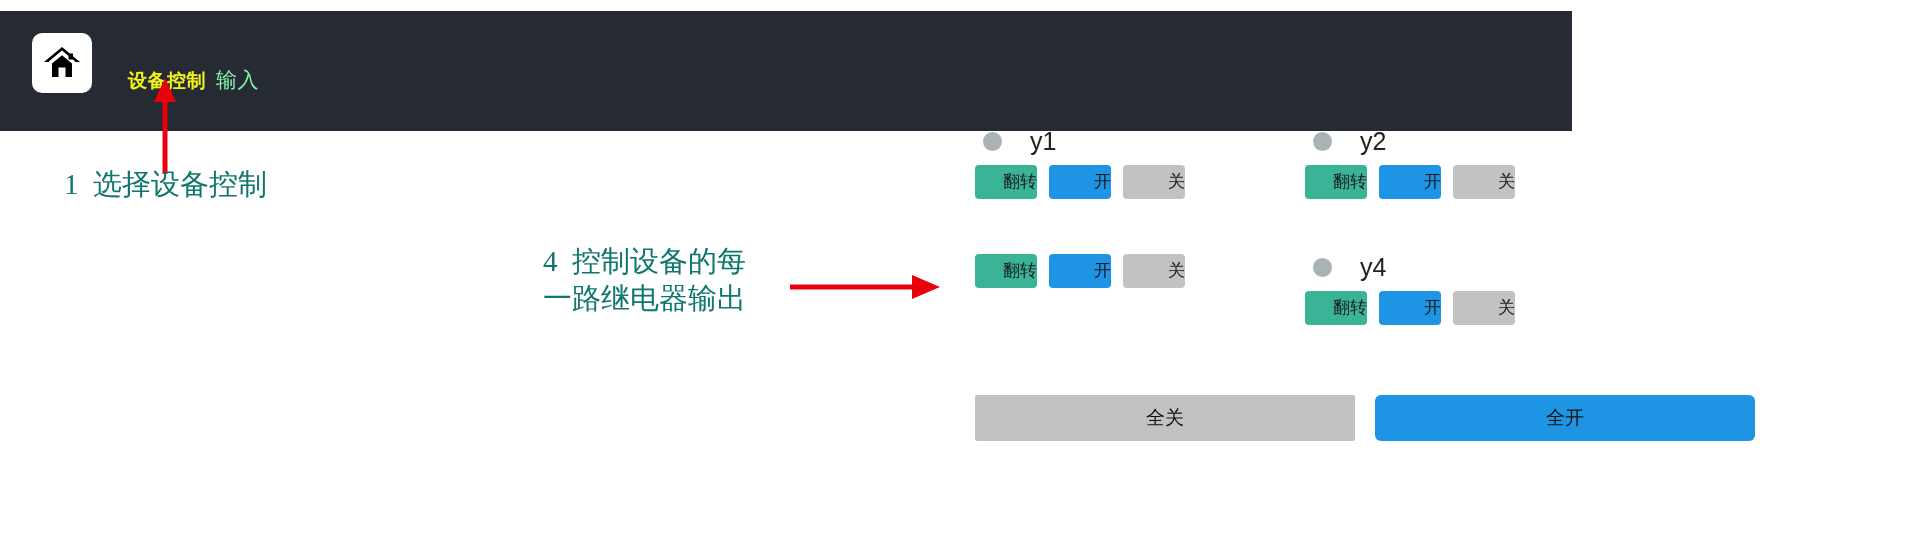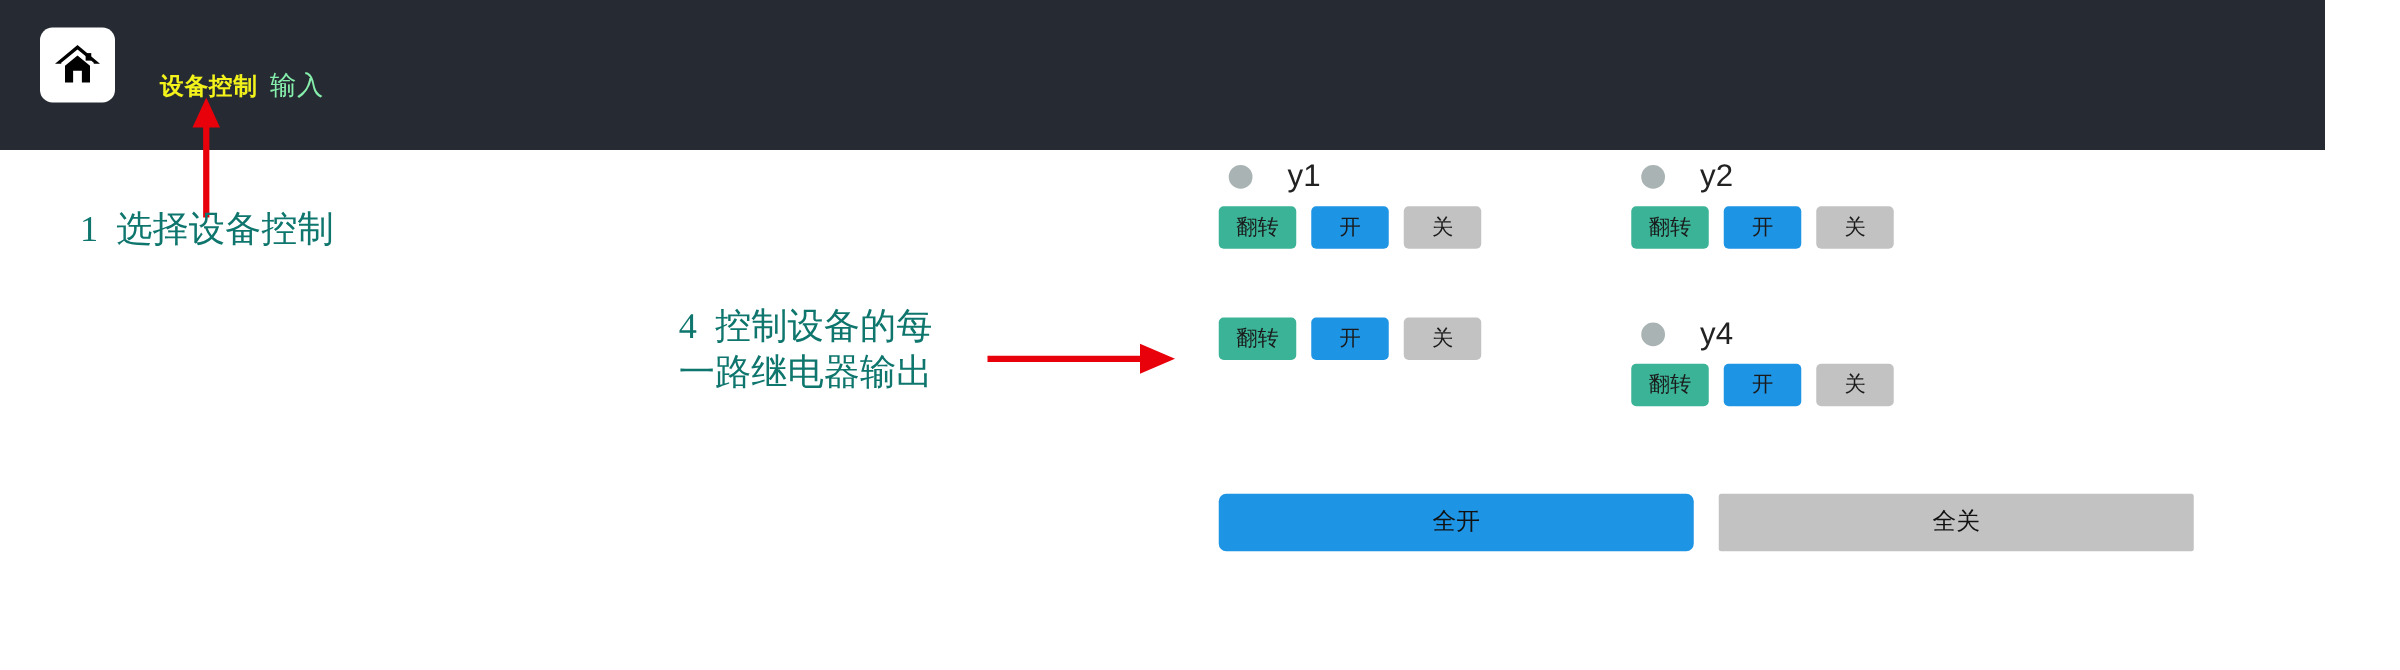--- a/index.html
+++ b/index.html
@@ -12,22 +12,22 @@
     background: #ffffff;
     font-family: "Liberation Sans", sans-serif;
     overflow: hidden;
     position: relative;
   }
 
   
   .navbar {
     position: absolute;
     left: 0;
-    top: 0;
-    width: 1860px;
+    top: 11px;
+    width: 1572px;
     height: 120px;
     background: #262b33;
     box-sizing: border-box;
   }
   .home-icon-box {
     position: absolute;
     left: 32px;
     top: 22px;
     width: 60px;
     height: 60px;
@@ -119,21 +119,21 @@
   .relay-btn {
     border: none;
     border-radius: 4px;
     font-family: "Liberation Sans", sans-serif;
     font-size: 17px;
     color: #1a1a1a;
     padding: 0;
     width: 62px;
     height: 34px;
     line-height: 34px;
-    text-align: center;
+    text-align: right;
     cursor: pointer;
     box-sizing: border-box;
   }
   .relay-btn.toggle { background: #3bb397; }
   .relay-btn.on     { background: #1e94e4; }
   .relay-btn.off    { background: #c2c2c2; }
 
   .bulk-row {
     position: absolute;
     left: 975px;
@@ -235,15 +235,15 @@
         <button class="relay-btn toggle">翻转</button>
         <button class="relay-btn on">开</button>
         <button class="relay-btn off">关</button>
       </div>
     </div>
 
   </div>
 </div>
 
 <div class="bulk-row">
+  <button class="bulk-btn all-off">全关</button>
   <button class="bulk-btn all-on">全开</button>
-  <button class="bulk-btn all-off">全关</button>
 </div>
 
 </body></html>

